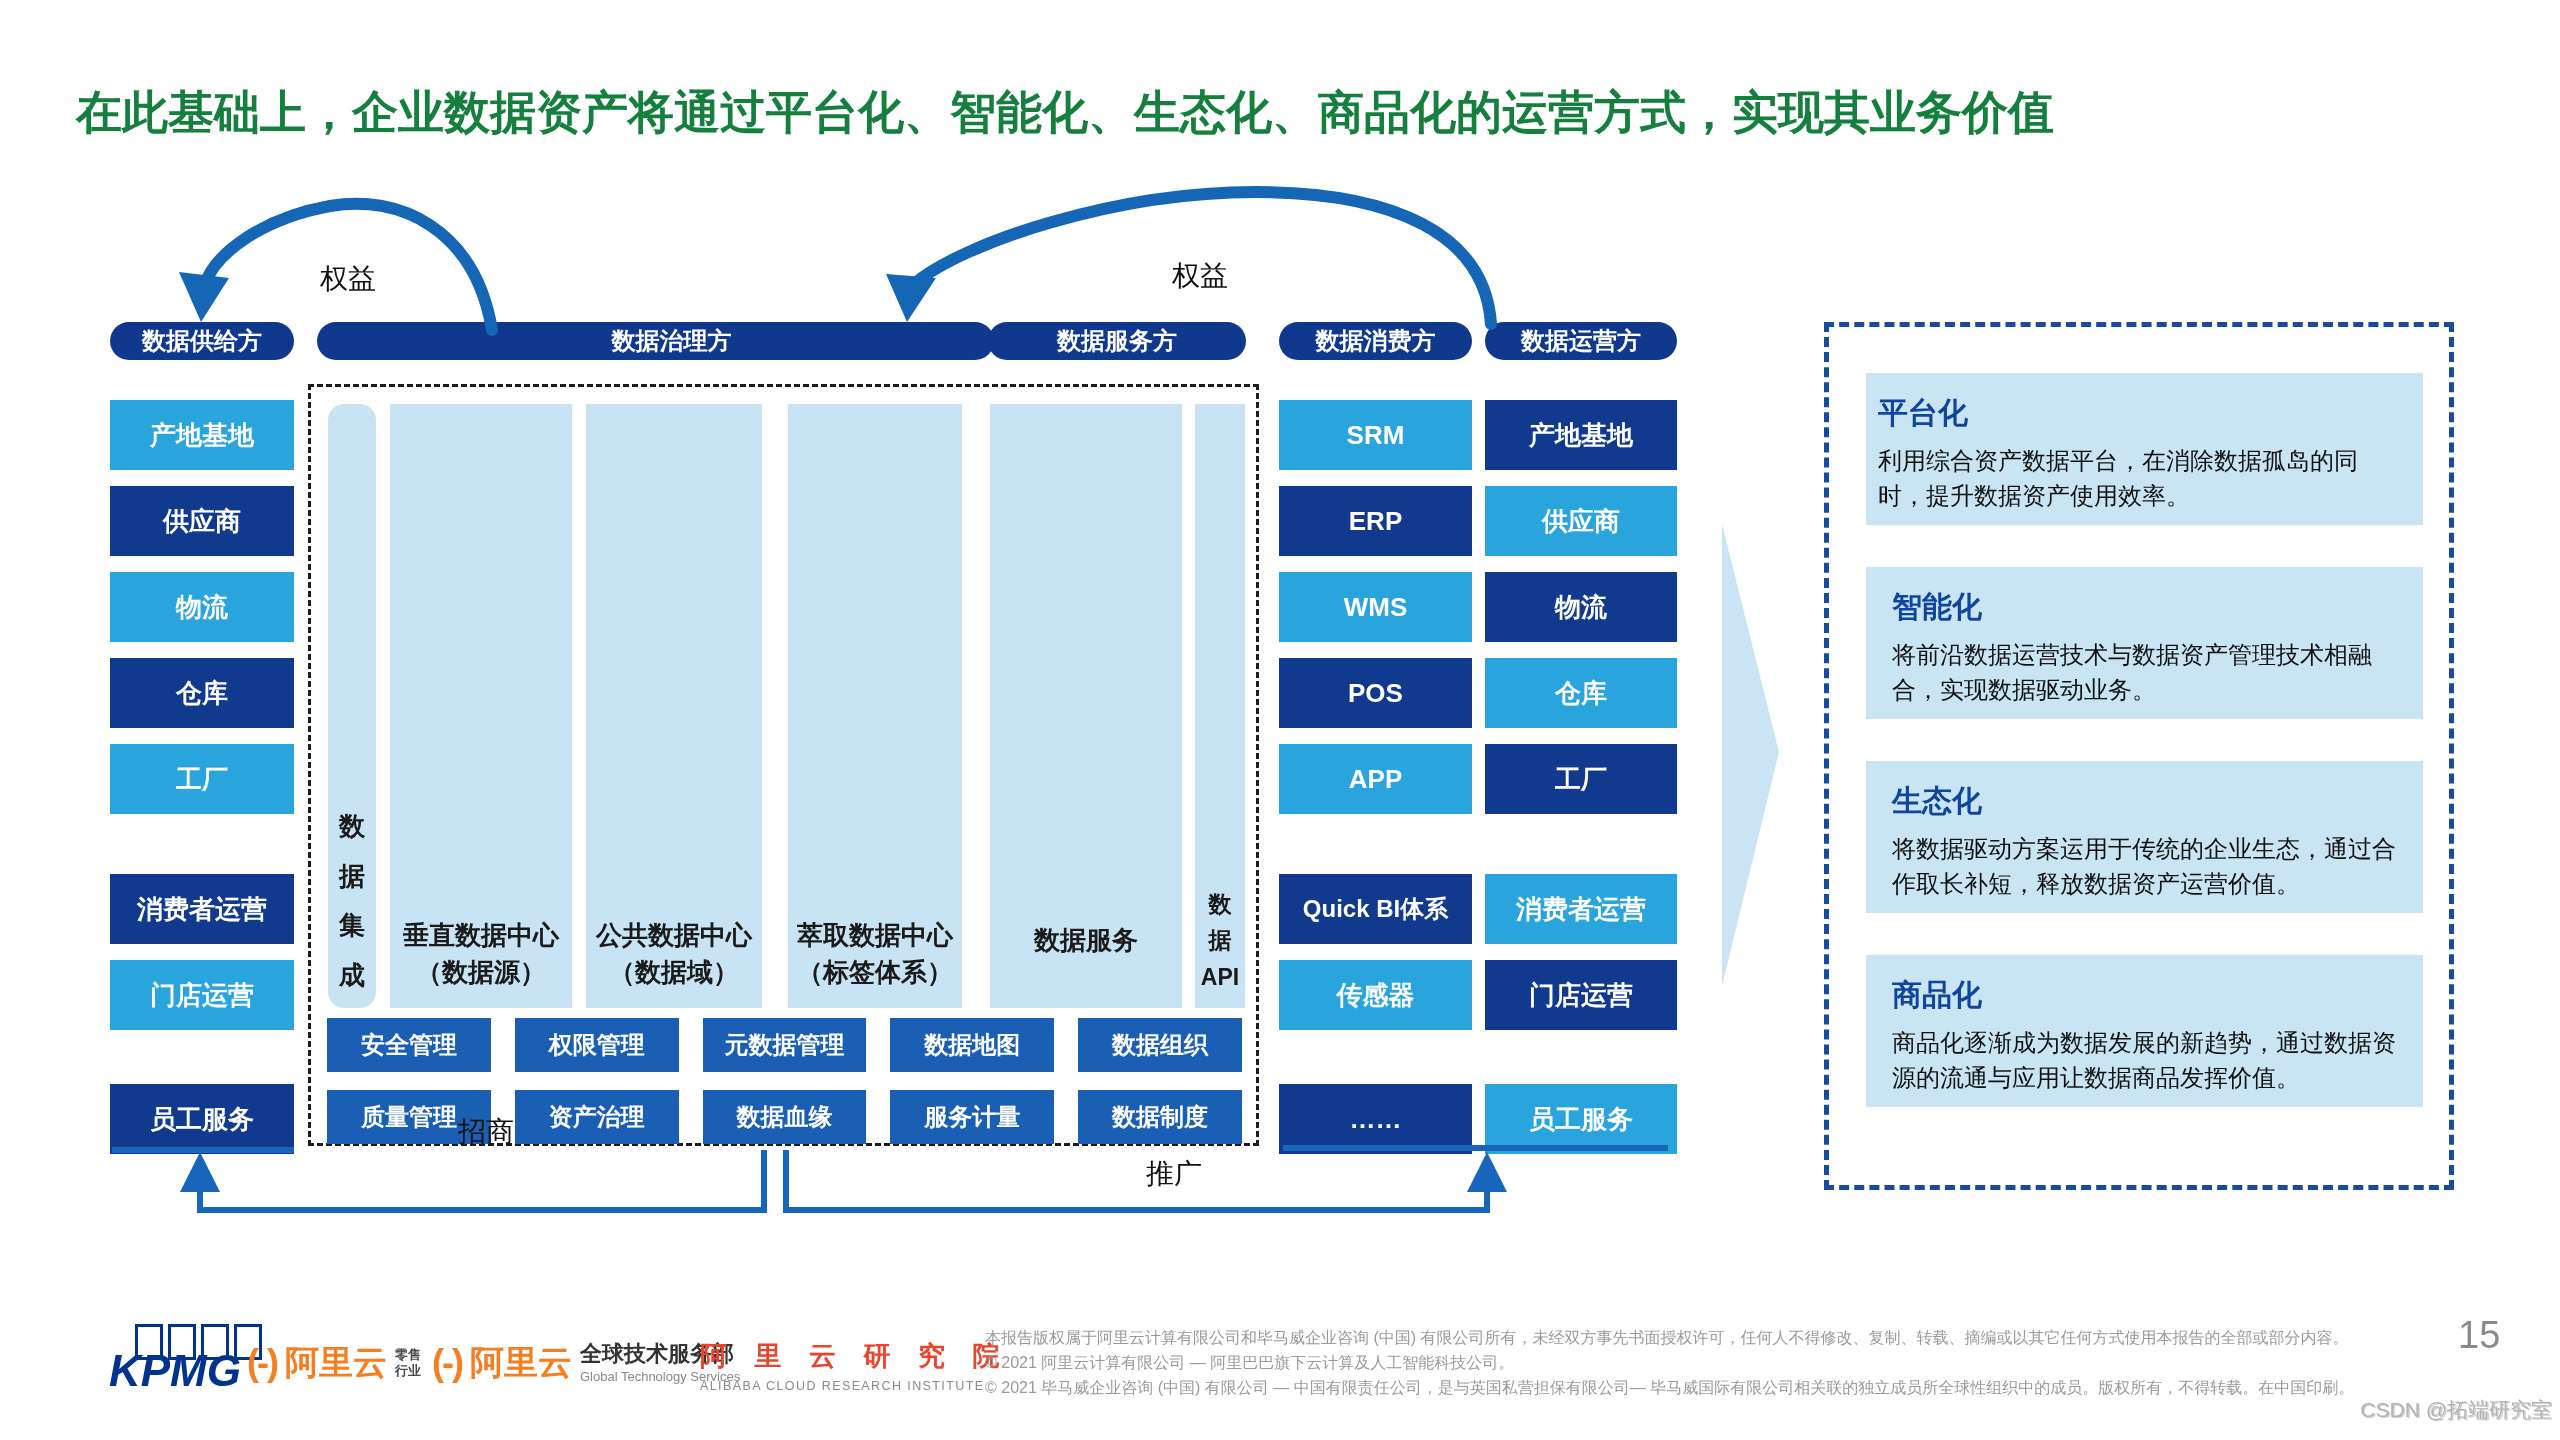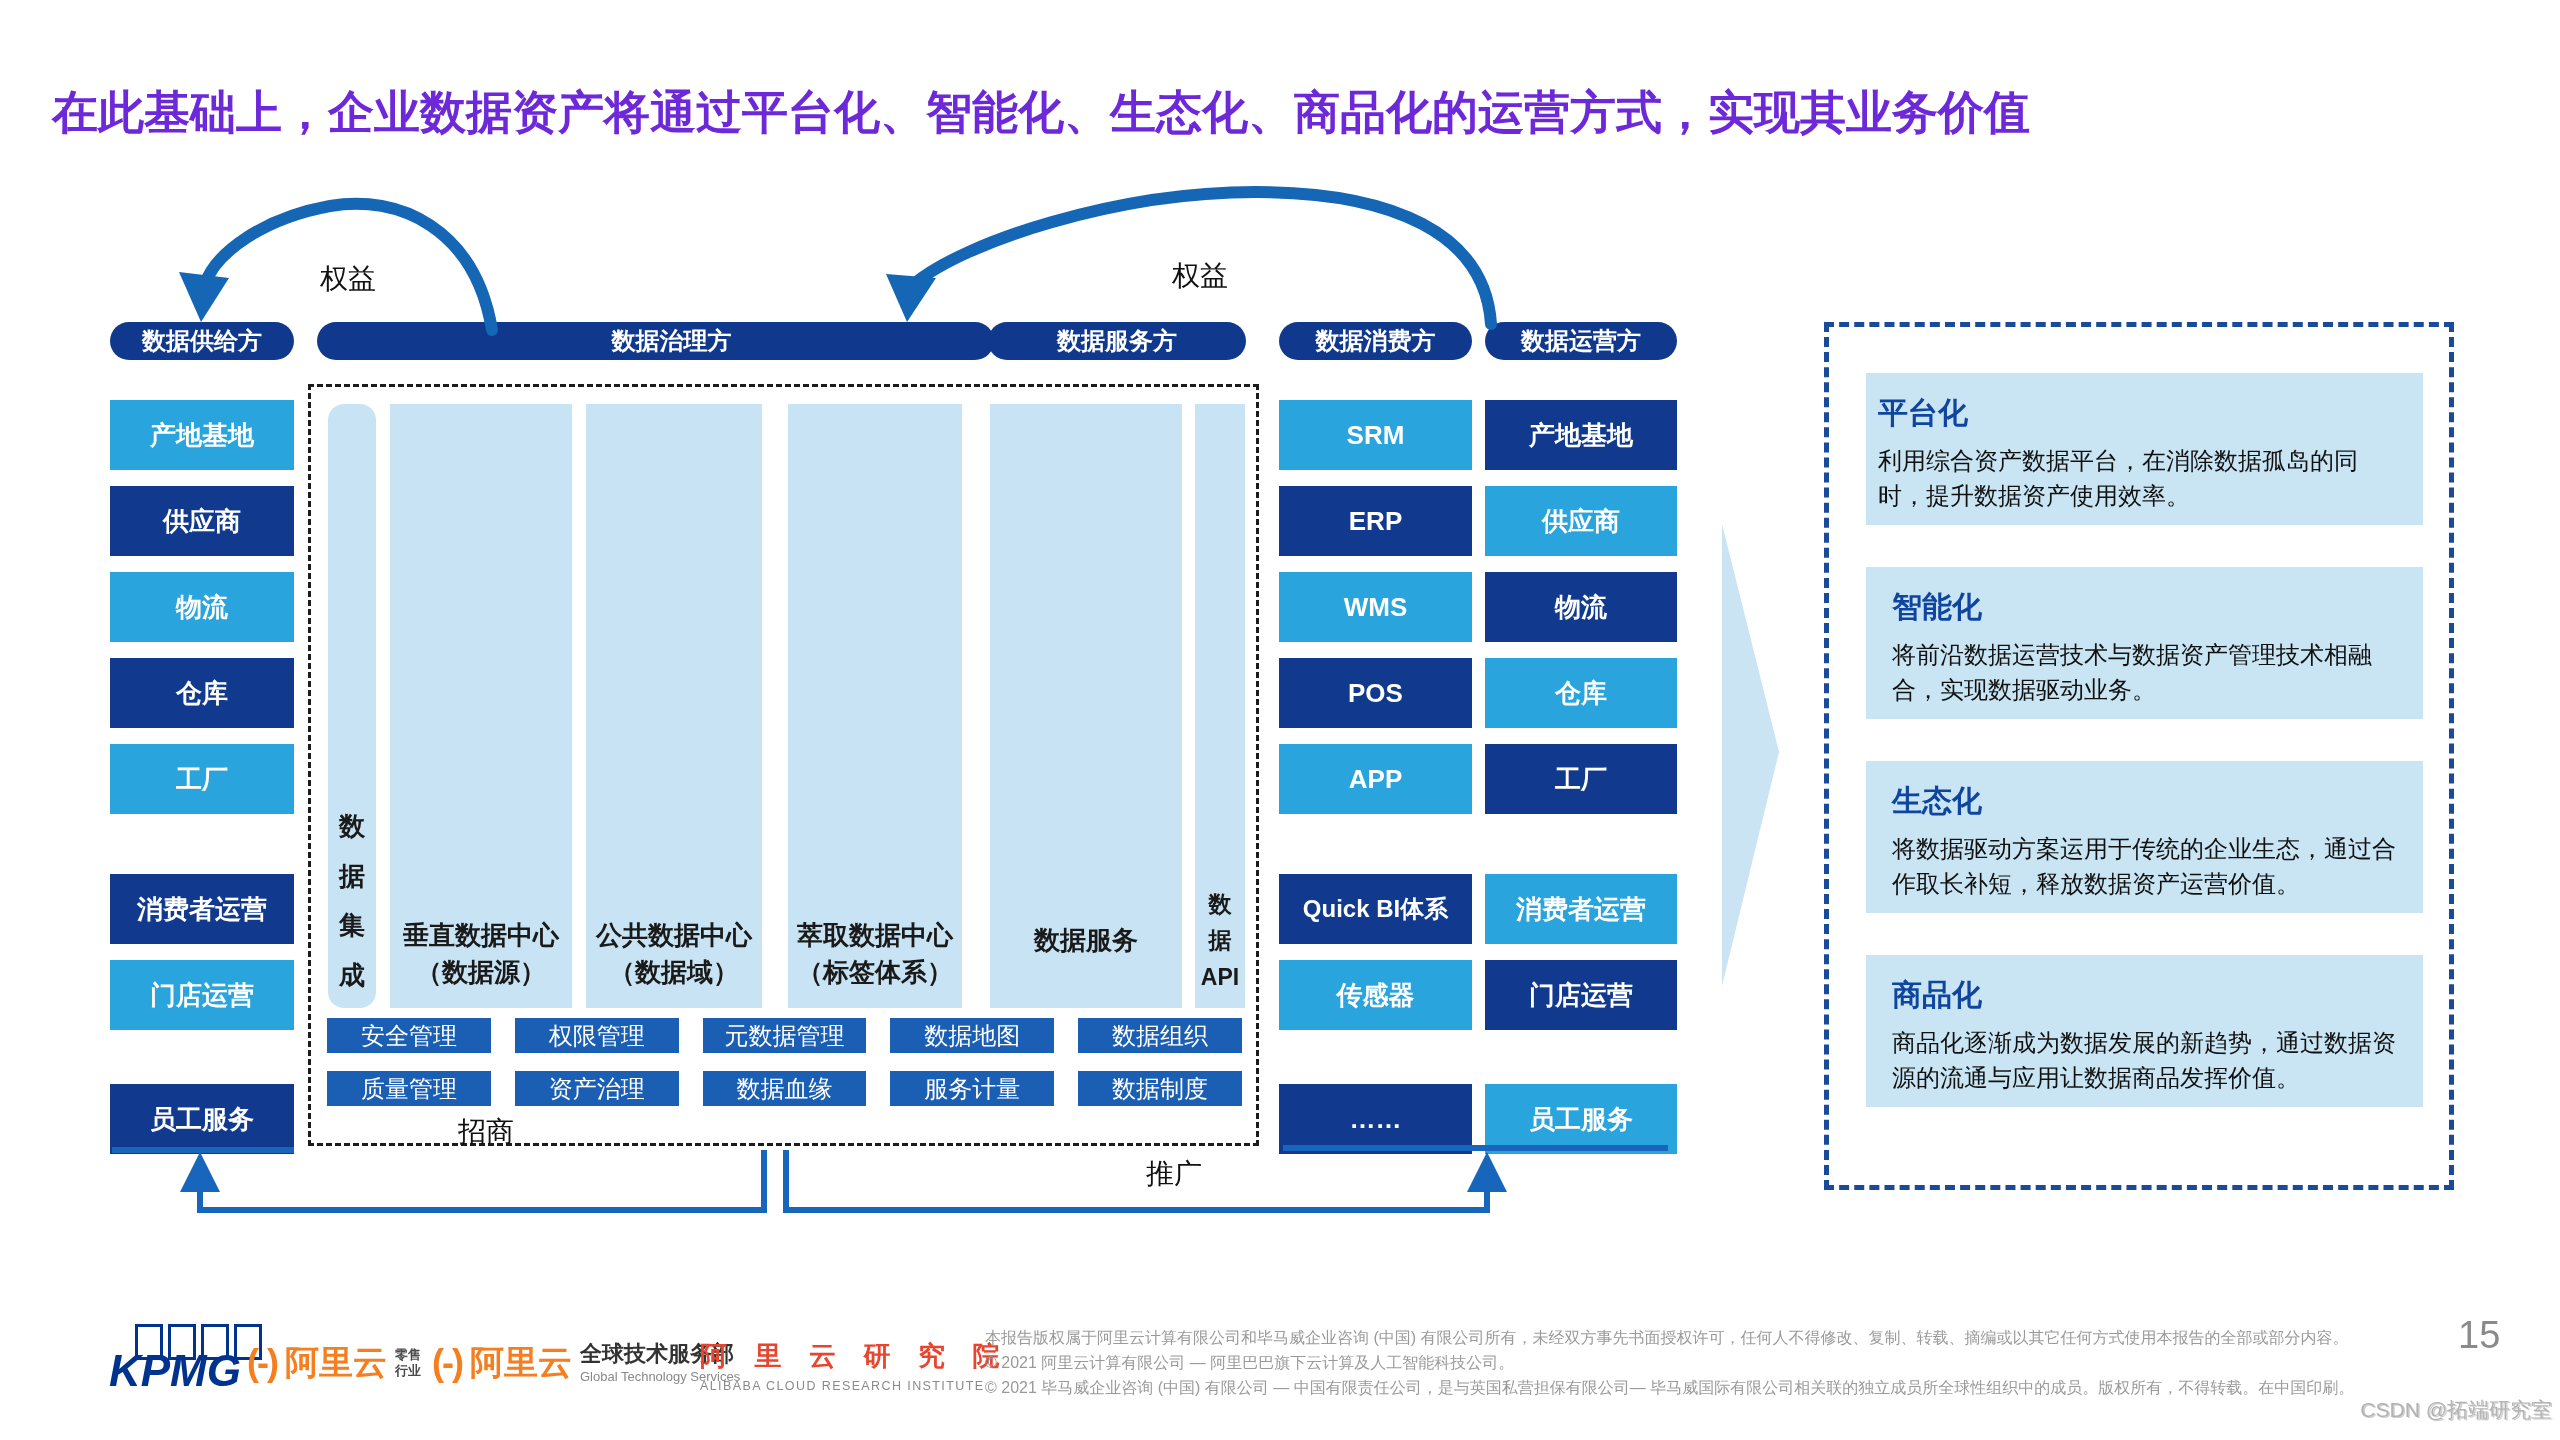--- a/index.html
+++ b/index.html
@@ -2,21 +2,21 @@
 <html><head>
 <meta charset="utf-8">
 <style>
   html,body{margin:0;padding:0;background:#ffffff;}
   .canvas{
     position:relative;width:2560px;height:1440px;background:#ffffff;overflow:hidden;
     font-family:"Liberation Sans","DejaVu Sans",sans-serif;
   }
   .abs{position:absolute;}
   .title{
-    left:52px;top:82px;font-size:46px;font-weight:800;color:#6d28d9;letter-spacing:0px;white-space:nowrap;
+    left:76px;top:82px;font-size:46px;font-weight:800;color:#15803d;letter-spacing:0px;white-space:nowrap;
   }
   .equity{
     width:96px;height:42px;font-size:28px;color:#111;font-weight:500;
     display:flex;align-items:center;justify-content:center;
   }
   .hdr{
     top:322px;height:38px;background:#10388C;color:#fff;font-size:24px;font-weight:700;
     display:flex;align-items:center;justify-content:center;z-index:3;border-radius:19px;
   }
   .cell{
@@ -40,21 +40,21 @@
     color:#1a1a1a;text-align:center;
   }
   .palecol .lbl{font-size:26px;font-weight:600;line-height:1.45;padding-bottom:16px;}
   .vtext{width:30px;font-size:26px;font-weight:600;line-height:1.9;padding-bottom:8px;word-break:break-all;}
   .vapi{width:40px;font-size:23px;font-weight:600;line-height:1.6;padding-bottom:12px;}
   .mgmt-grid{
     left:327px;top:1018px;width:915px;z-index:3;
     display:grid;grid-template-columns:repeat(5,1fr);column-gap:24px;row-gap:18px;
   }
   .mgmt-btn{
-    height:35px;background:#1A5FB4;color:#fff;font-size:24px;font-weight:400;
+    height:54px;background:#1A5FB4;color:#fff;font-size:24px;font-weight:700;
     display:flex;align-items:center;justify-content:center;white-space:nowrap;
   }
   .bracket-label{
     width:140px;height:40px;font-size:28px;color:#111;font-weight:500;
     display:flex;align-items:center;justify-content:center;z-index:3;
   }
   .panel{
     left:1824px;top:322px;width:630px;height:868px;box-sizing:border-box;
     border:5px dashed #1A4B9B;z-index:2;
   }

